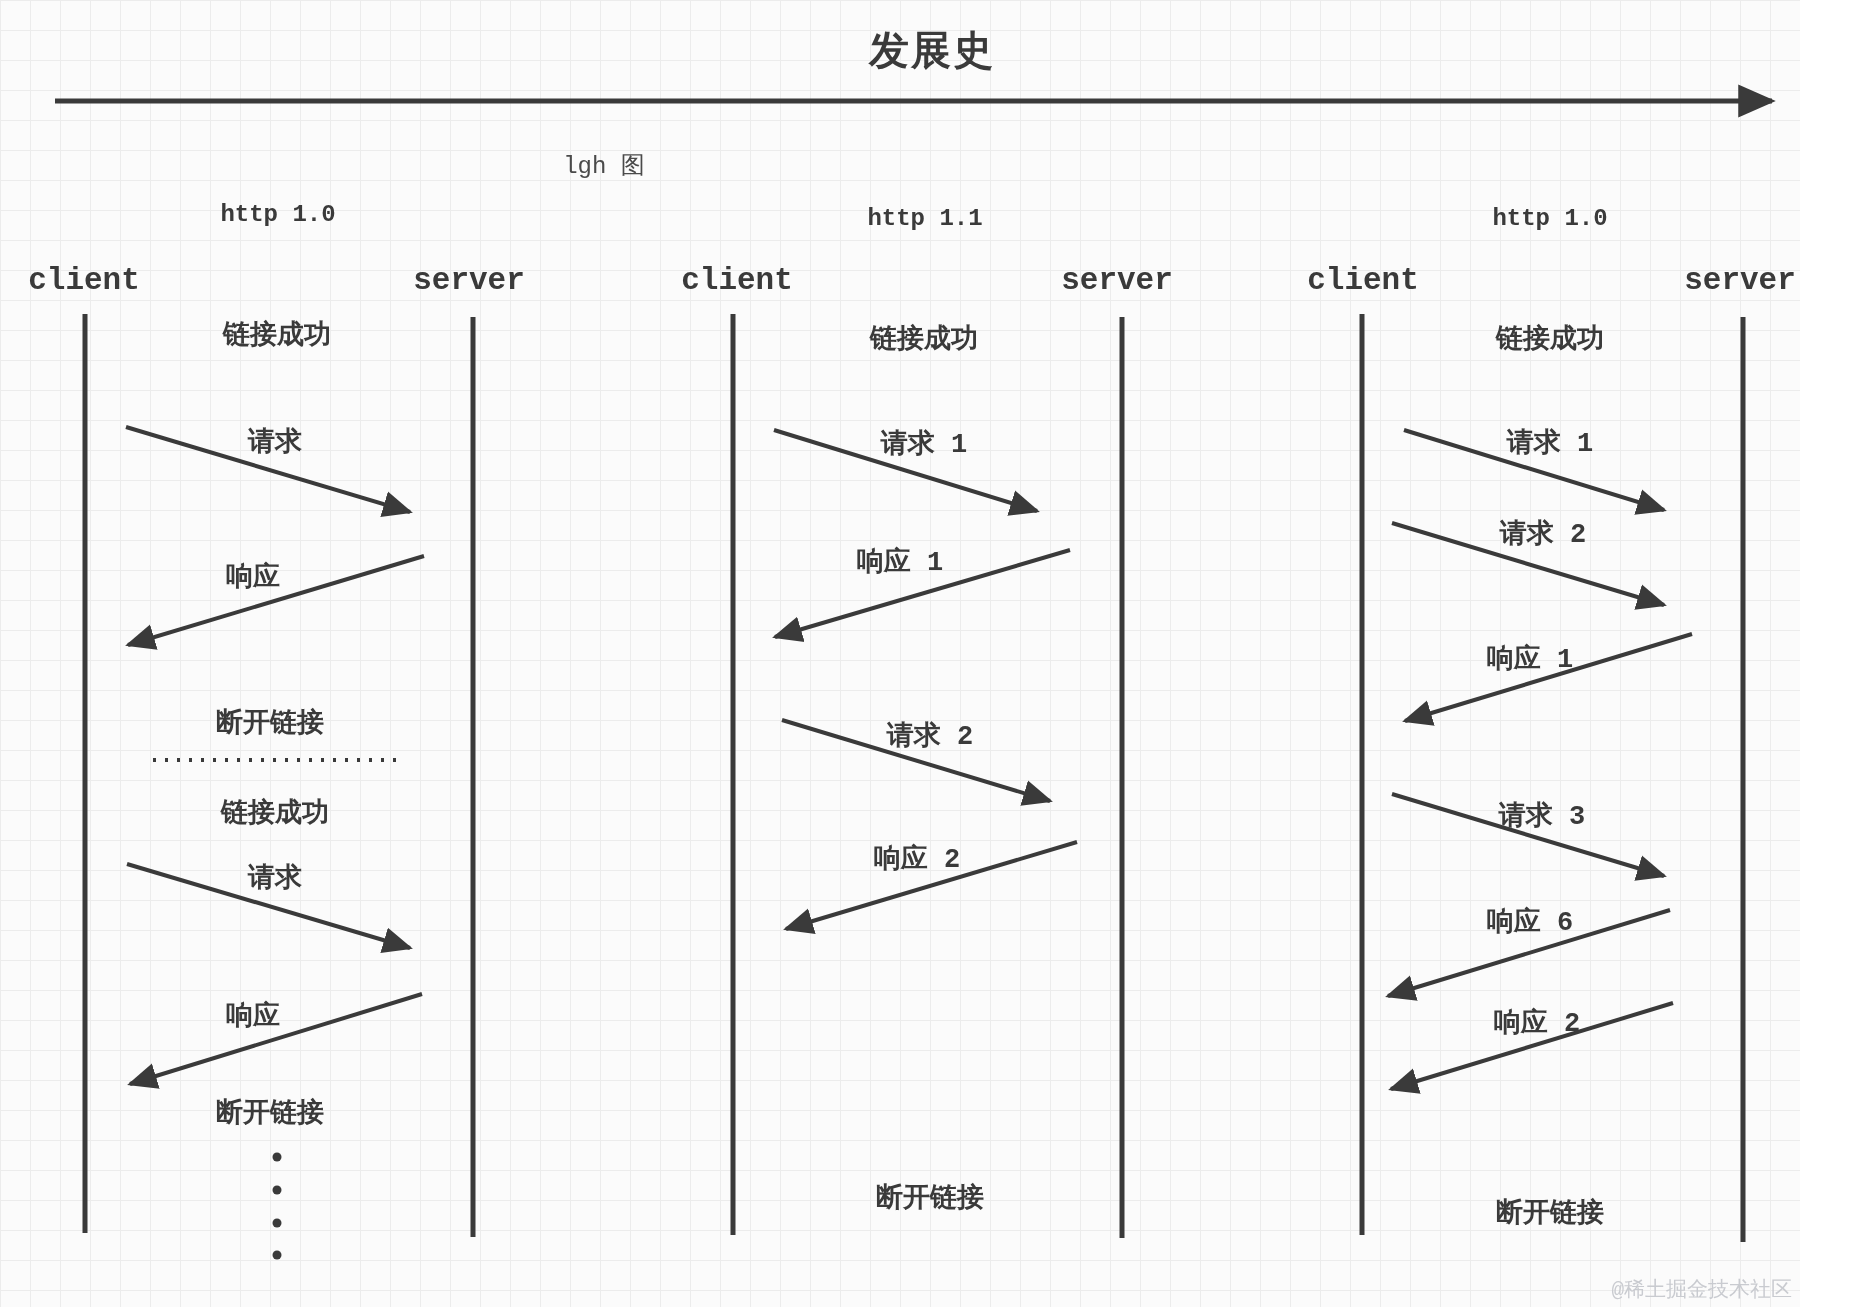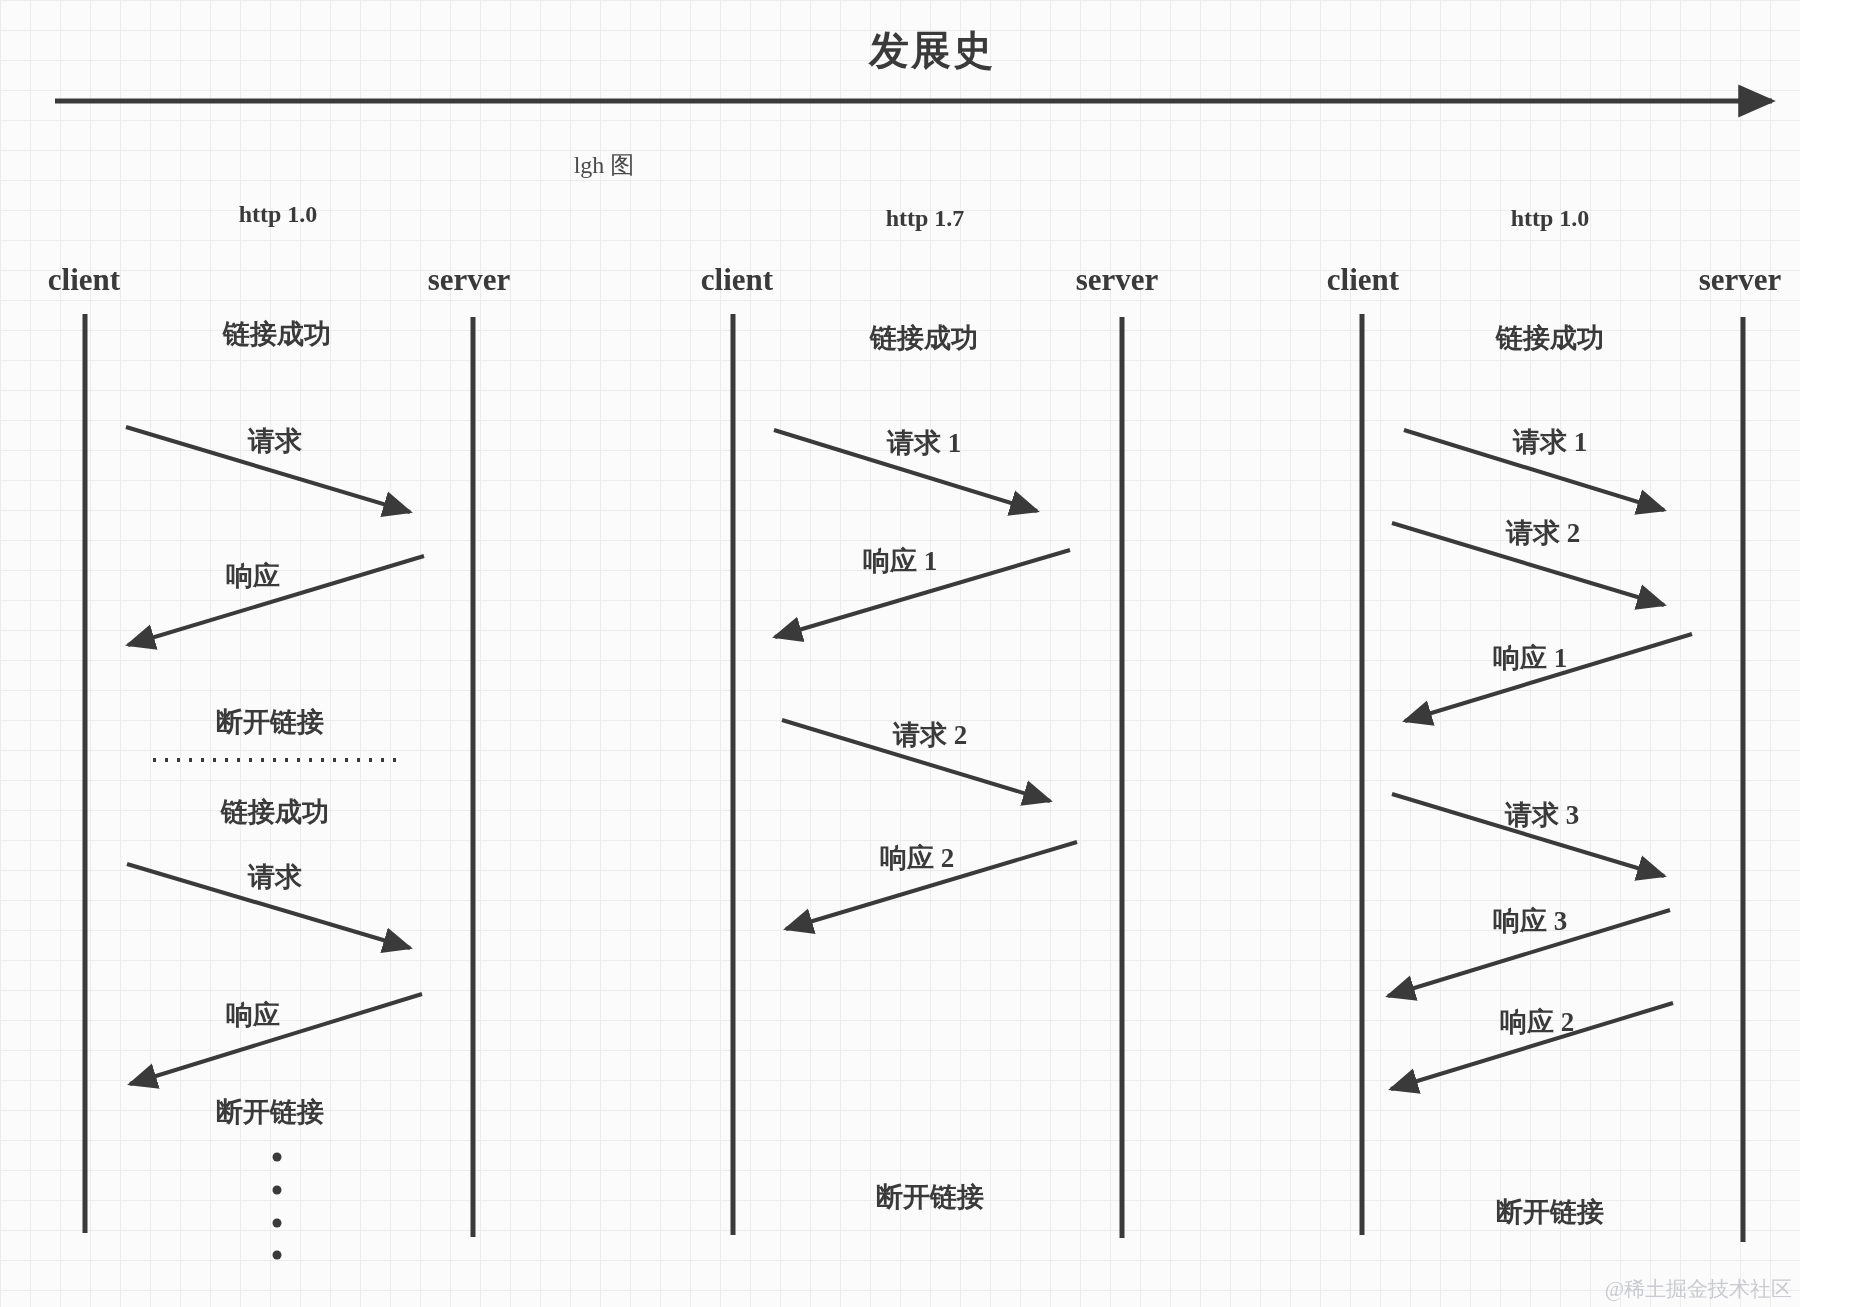--- a/index.html
+++ b/index.html
@@ -1,20 +1,20 @@
 <!DOCTYPE html>
 <html><head>
 <meta charset="utf-8">
 <style>
   html,body{margin:0;padding:0;background:#ffffff;}
   #stage{
     position:relative;
     width:1800px;height:1307px;
     overflow:hidden;
-    font-family:Liberation Serif, serif;
+    font-family:Liberation Mono, monospace;
     color:var(--ink,#3a3a3a);
     background-color:#fbfbfb;
     background-image:
       linear-gradient(to right,#ececec 1px,transparent 1px),
       linear-gradient(to bottom,#ececec 1px,transparent 1px);
     background-size:30px 30px;
   }
   #strokes{position:absolute;left:0;top:0;}
   #strokes line{stroke:var(--ink,#3a3a3a);}
   .lifeline{stroke-width:5;}
@@ -89,21 +89,21 @@
     <line class="msg" x1="1692" y1="634" x2="1405" y2="721" marker-end="url(#arrow)"></line>
     <line class="msg" x1="1392" y1="794" x2="1664" y2="876" marker-end="url(#arrow)"></line>
     <line class="msg" x1="1670" y1="910" x2="1388" y2="996" marker-end="url(#arrow)"></line>
     <line class="msg" x1="1673" y1="1003" x2="1391" y2="1089" marker-end="url(#arrow)"></line>
   </svg>
 
   <div class="label page-title" style="left:932px;top:50px">发展史</div>
   <div class="label caption" style="left:604px;top:152px">lgh 图</div>
 
   <div class="label protocol" style="left:278px;top:214px">http 1.0</div>
-  <div class="label protocol" style="left:925px;top:218px">http 1.7</div>
+  <div class="label protocol" style="left:925px;top:218px">http 1.1</div>
   <div class="label protocol" style="left:1550px;top:218px">http 1.0</div>
 
   <div class="label endpoint" style="left:84px;top:280px">client</div>
   <div class="label endpoint" style="left:469px;top:280px">server</div>
   <div class="label endpoint" style="left:737px;top:280px">client</div>
   <div class="label endpoint" style="left:1117px;top:280px">server</div>
   <div class="label endpoint" style="left:1363px;top:280px">client</div>
   <div class="label endpoint" style="left:1740px;top:280px">server</div>
 
   <div class="label" style="left:277px;top:334px">链接成功</div>
@@ -120,18 +120,18 @@
   <div class="label" style="left:900px;top:561px">响应 1</div>
   <div class="label" style="left:930px;top:735px">请求 2</div>
   <div class="label" style="left:917px;top:858px">响应 2</div>
   <div class="label" style="left:930px;top:1197px">断开链接</div>
 
   <div class="label" style="left:1550px;top:338px">链接成功</div>
   <div class="label" style="left:1550px;top:442px">请求 1</div>
   <div class="label" style="left:1543px;top:533px">请求 2</div>
   <div class="label" style="left:1530px;top:658px">响应 1</div>
   <div class="label" style="left:1542px;top:815px">请求 3</div>
-  <div class="label" style="left:1530px;top:921px">响应 3</div>
+  <div class="label" style="left:1530px;top:921px">响应 6</div>
   <div class="label" style="left:1537px;top:1022px">响应 2</div>
   <div class="label" style="left:1550px;top:1212px">断开链接</div>
 
   <div class="watermark">@稀土掘金技术社区</div>
 </div>
 
 </body></html>

